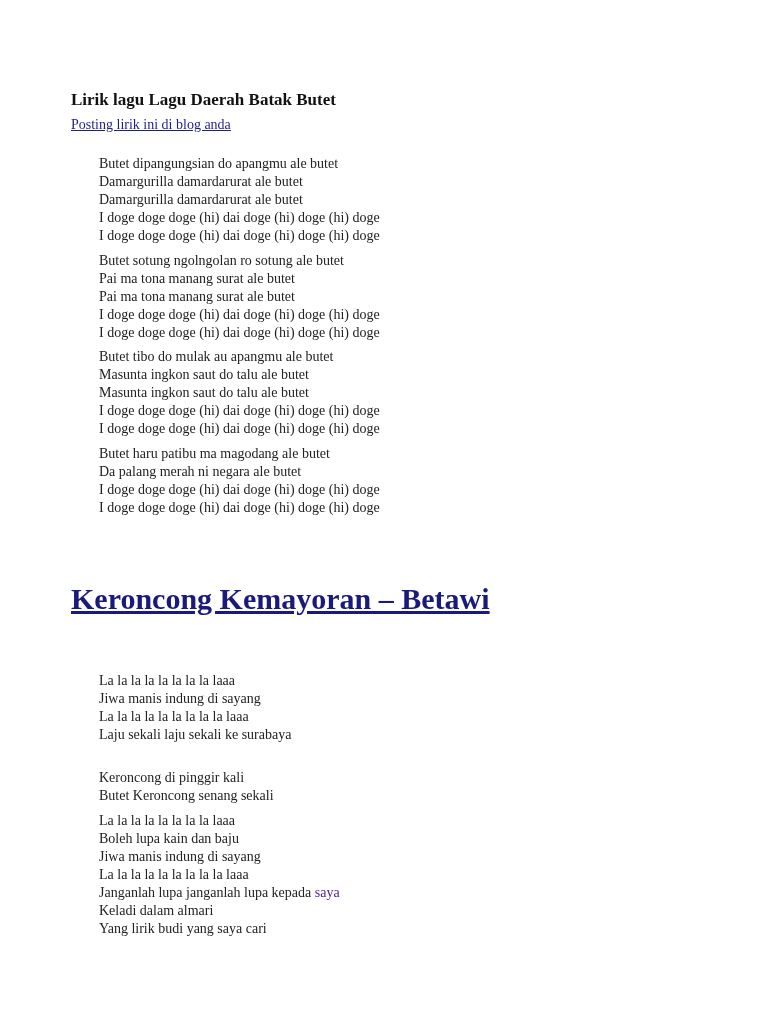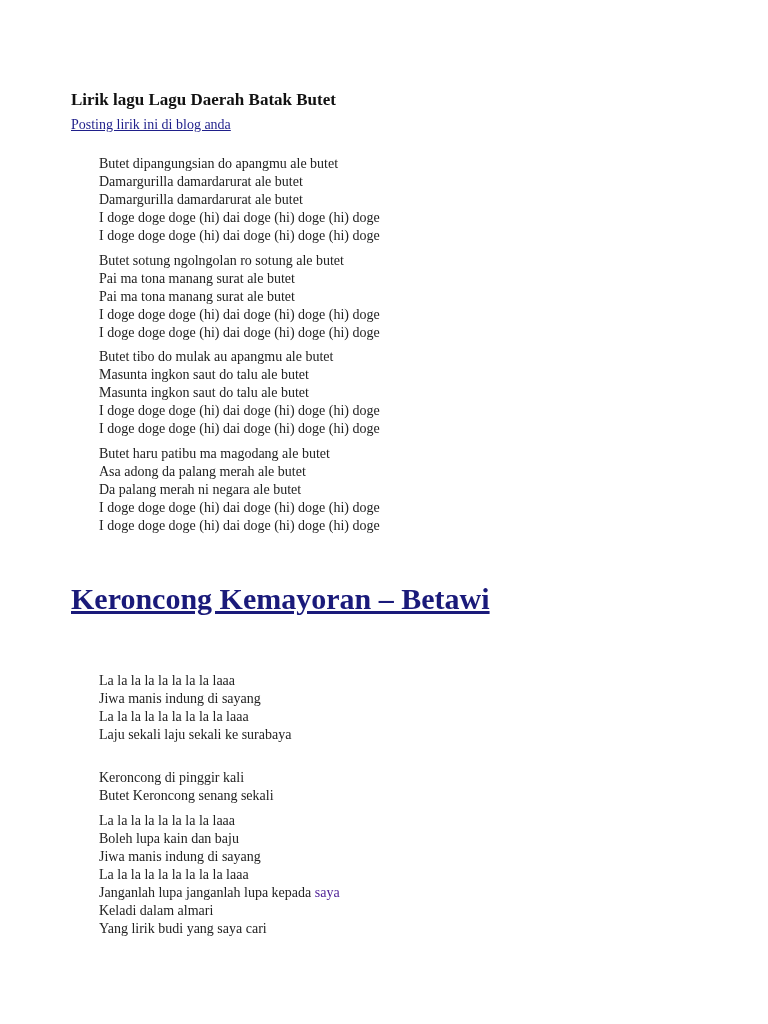--- a/index.html
+++ b/index.html
@@ -98,21 +98,20 @@
   <div class="stanza" style="top:336px">
     <span class="line">Butet tibo do mulak au apangmu ale butet</span>
     <span class="line">Masunta ingkon saut do talu ale butet</span>
     <span class="line">Masunta ingkon saut do talu ale butet</span>
     <span class="line">I doge doge doge (hi) dai doge (hi) doge (hi) doge</span>
     <span class="line">I doge doge doge (hi) dai doge (hi) doge (hi) doge</span>
   </div>
 
   <div class="stanza" style="top:433px">
     <span class="line">Butet haru patibu ma magodang ale butet</span>
-    <span class="line">Asa adong da palang merah ale butet</span>
     <span class="line">Da palang merah ni negara ale butet</span>
     <span class="line">I doge doge doge (hi) dai doge (hi) doge (hi) doge</span>
     <span class="line">I doge doge doge (hi) dai doge (hi) doge (hi) doge</span>
   </div>
 
   <h2 class="section-heading">Keroncong Kemayoran – Betawi</h2>
 
   <div class="stanza" style="top:660px">
     <span class="line">La la la la la la la la laaa</span>
     <span class="line">Jiwa manis indung di sayang</span>

